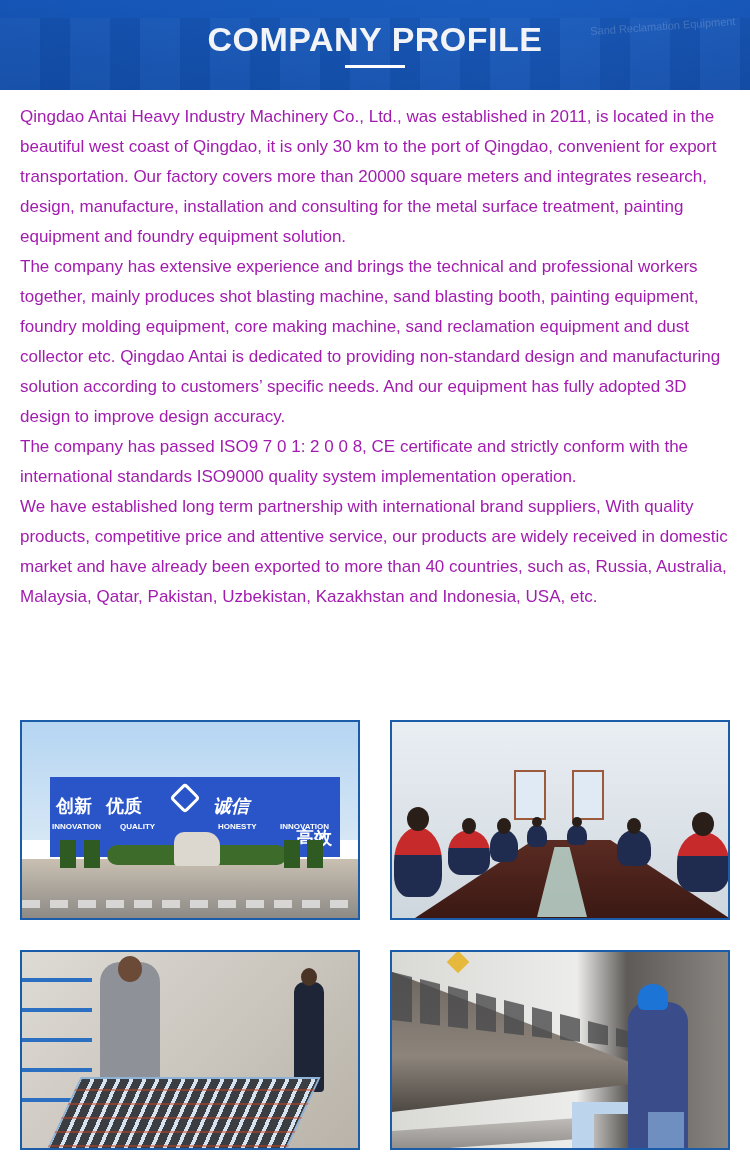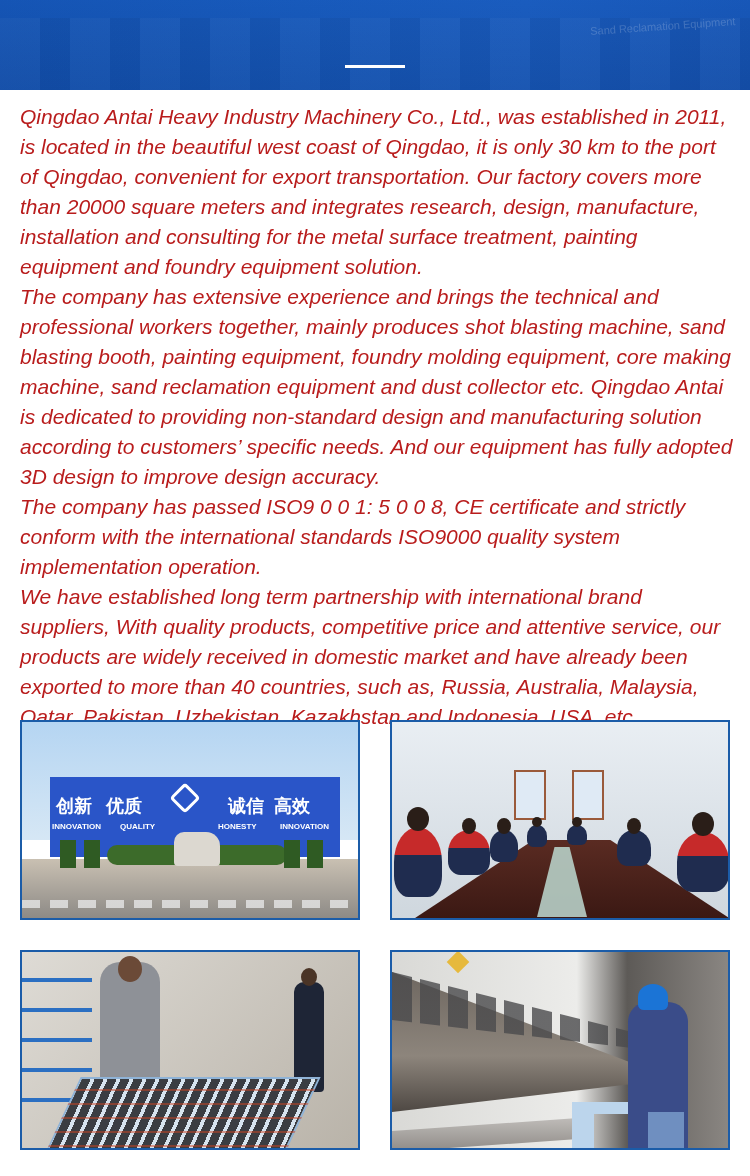--- a/index.html
+++ b/index.html
@@ -28,21 +28,21 @@
   .banner .title {
     position:absolute; left:0; top:20px; width:750px; text-align:center;
     color:#f2f4f8; font-size:34px; font-weight:bold; letter-spacing:0.5px;
   }
   .banner .underline {
     position:absolute; left:345px; top:65px; width:60px; height:3px; background:#ffffff;
   }
 
   .content {
     position:absolute; left:20px; top:102px; width:715px;
-    color:#b91c1c; font-size:21px; line-height:30px;font-style:italic;
+    color:#a21caf; font-size:17px; line-height:30px;
   }
   .content p { margin:0; }
 
   .photo {
     position:absolute; border:2px solid #1b5ca8; overflow:hidden;
   }
   .photo .inner { width:100%; height:100%; position:relative; }
 
   
   .p1 .sky { position:absolute; left:0; top:0; width:100%; height:60%; background:linear-gradient(180deg,#b5d5f2,#d6e7f5); }
@@ -87,40 +87,41 @@
   .p4 .stand { position:absolute; left:180px; top:150px; width:110px; height:48px; background:#bcd5ec; clip-path:polygon(0 0,100% 0,100% 25%,20% 25%,20% 100%,0 100%); }
   .p4 .rail { position:absolute; left:0; top:165px; width:200px; height:35px; background:linear-gradient(180deg,#c0bdba,#8e8a86); clip-path:polygon(0 40%,100% 0,100% 60%,0 100%); }
 </style>
 </head>
 <body>
 
 <div class="banner">
   <div class="bg-building"></div>
   <div class="bg-shade"></div>
   <div class="sign-text">Sand Reclamation Equipment</div>
+  <div class="title">COMPANY PROFILE</div>
   <div class="underline"></div>
 </div>
 
 <div class="content">
   <p>Qingdao Antai Heavy Industry Machinery Co., Ltd., was established in 2011, is located in the beautiful west coast of Qingdao, it is only 30 km to the port of Qingdao, convenient for export transportation. Our factory covers more than 20000 square meters and integrates research, design, manufacture, installation and consulting for the metal surface treatment, painting equipment and foundry equipment solution.</p>
   <p>The company has extensive experience and brings the technical and professional workers together, mainly produces shot blasting machine, sand blasting booth, painting equipment, foundry molding equipment, core making machine, sand reclamation equipment and dust collector etc. Qingdao Antai is dedicated to providing non-standard design and manufacturing solution according to customers’ specific needs. And our equipment has fully adopted 3D design to improve design accuracy.</p>
-  <p>The company has passed ISO9 0 0 1: 5 0 0 8, CE certificate and strictly conform with the international standards ISO9000 quality system implementation operation.</p>
+  <p>The company has passed ISO9 7 0 1: 2 0 0 8, CE certificate and strictly conform with the international standards ISO9000 quality system implementation operation.</p>
   <p>We have established long term partnership with international brand suppliers, With quality products, competitive price and attentive service, our products are widely received in domestic market and have already been exported to more than 40 countries, such as, Russia, Australia, Malaysia, Qatar, Pakistan, Uzbekistan, Kazakhstan and Indonesia, USA, etc.</p>
 </div>
 
 <div class="photo p1" style="left:20px; top:720px; width:340px; height:200px;">
   <div class="inner">
     <div class="sky"></div>
     <div class="ground"></div>
     <div class="wall"></div>
     <div class="logo"></div>
     <span class="wall-text" style="left:34px;text-align:right;">创新</span>
     <span class="wall-text" style="left:84px;">优质</span>
-    <span class="wall-text" style="left:206px;">诚信</span>
-    <span class="wall-text" style="left:252px;">高效</span>
+    <span class="wall-text" style="left:191px;font-style:italic;">诚信</span>
+    <span class="wall-text" style="left:274px;margin-top:32px;">高效</span>
     <span class="wall-sub" style="left:30px;">INNOVATION</span>
     <span class="wall-sub" style="left:98px;">QUALITY</span>
     <span class="wall-sub" style="left:196px;">HONESTY</span>
     <span class="wall-sub" style="left:258px;">INNOVATION</span>
     <div class="bushes"></div>
     <div class="stone"></div>
     <div class="planter" style="left:38px;"></div>
     <div class="planter" style="left:62px;"></div>
     <div class="planter" style="left:262px;"></div>
     <div class="planter" style="left:285px;"></div>

